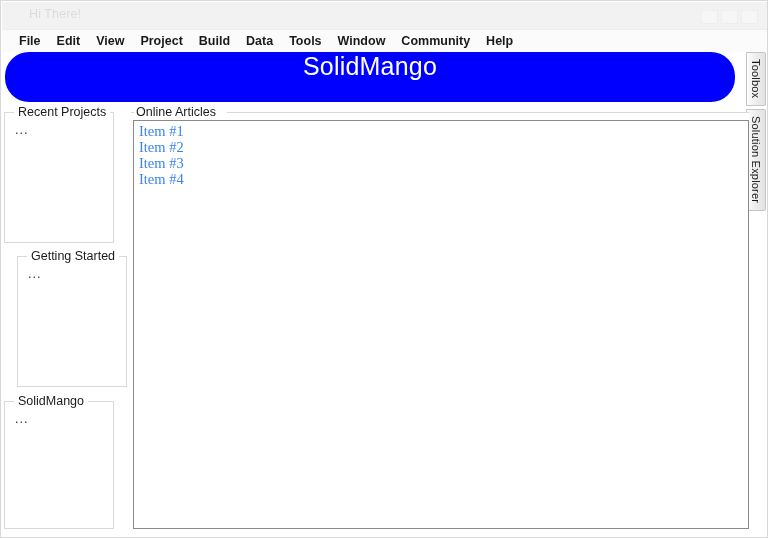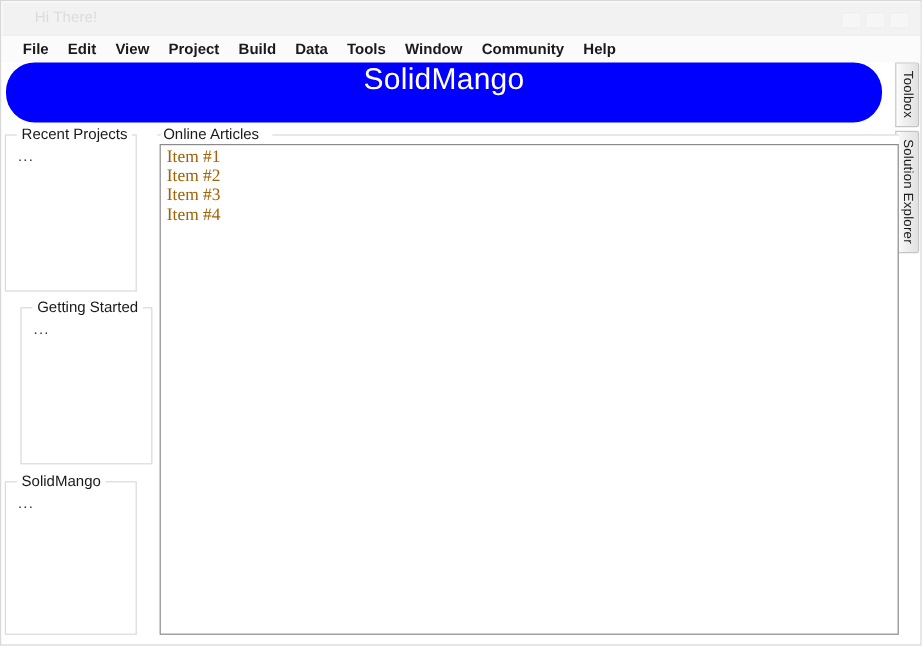--- a/index.html
+++ b/index.html
@@ -180,21 +180,21 @@
     height: 409px;
     box-sizing: border-box;
     background: #ffffff;
     border: 1px solid #8a8a8a;
     overflow: hidden;
     padding: 2px 0 0 0;
   }
   .list-item {
     font-family: "Liberation Serif", serif;
     font-size: 14.5px;
-    color: #a16207;
+    color: #3b82f6;
     line-height: 16px;
     padding: 0 0 0 5px;
     white-space: nowrap;
     cursor: default;
   }
 </style>
 </head>
 <body>
 
 <div id="app-window">

